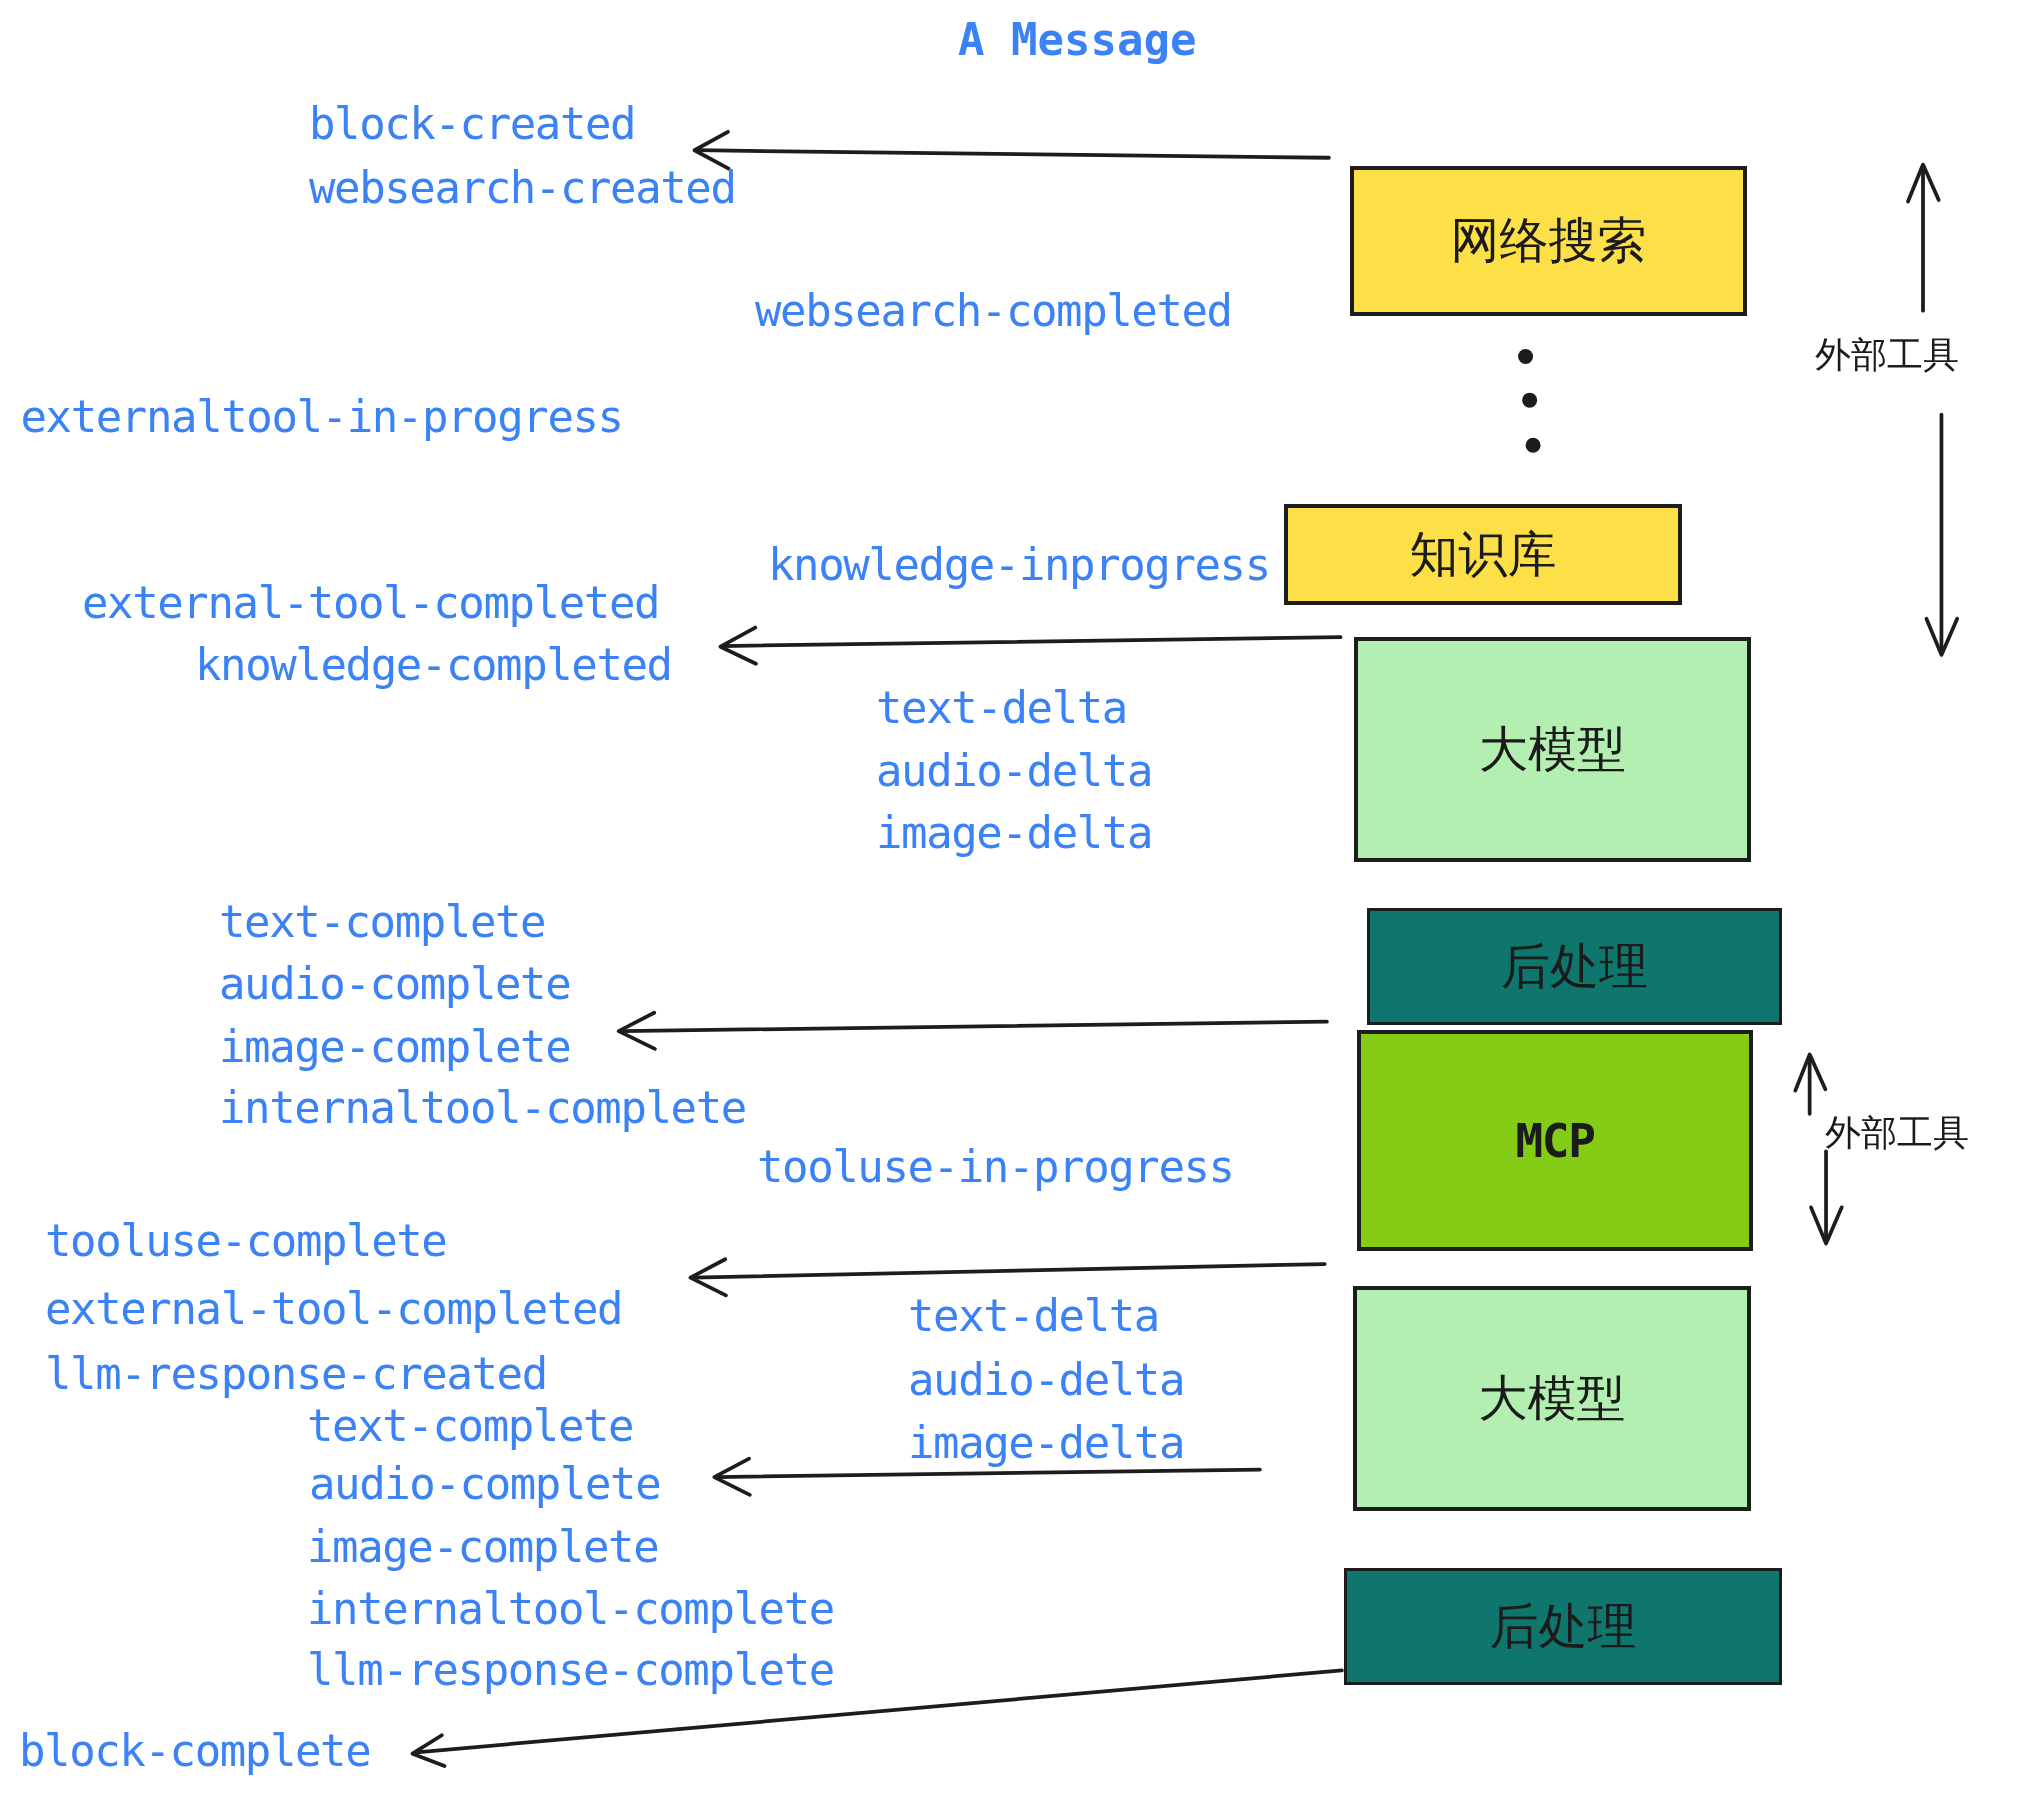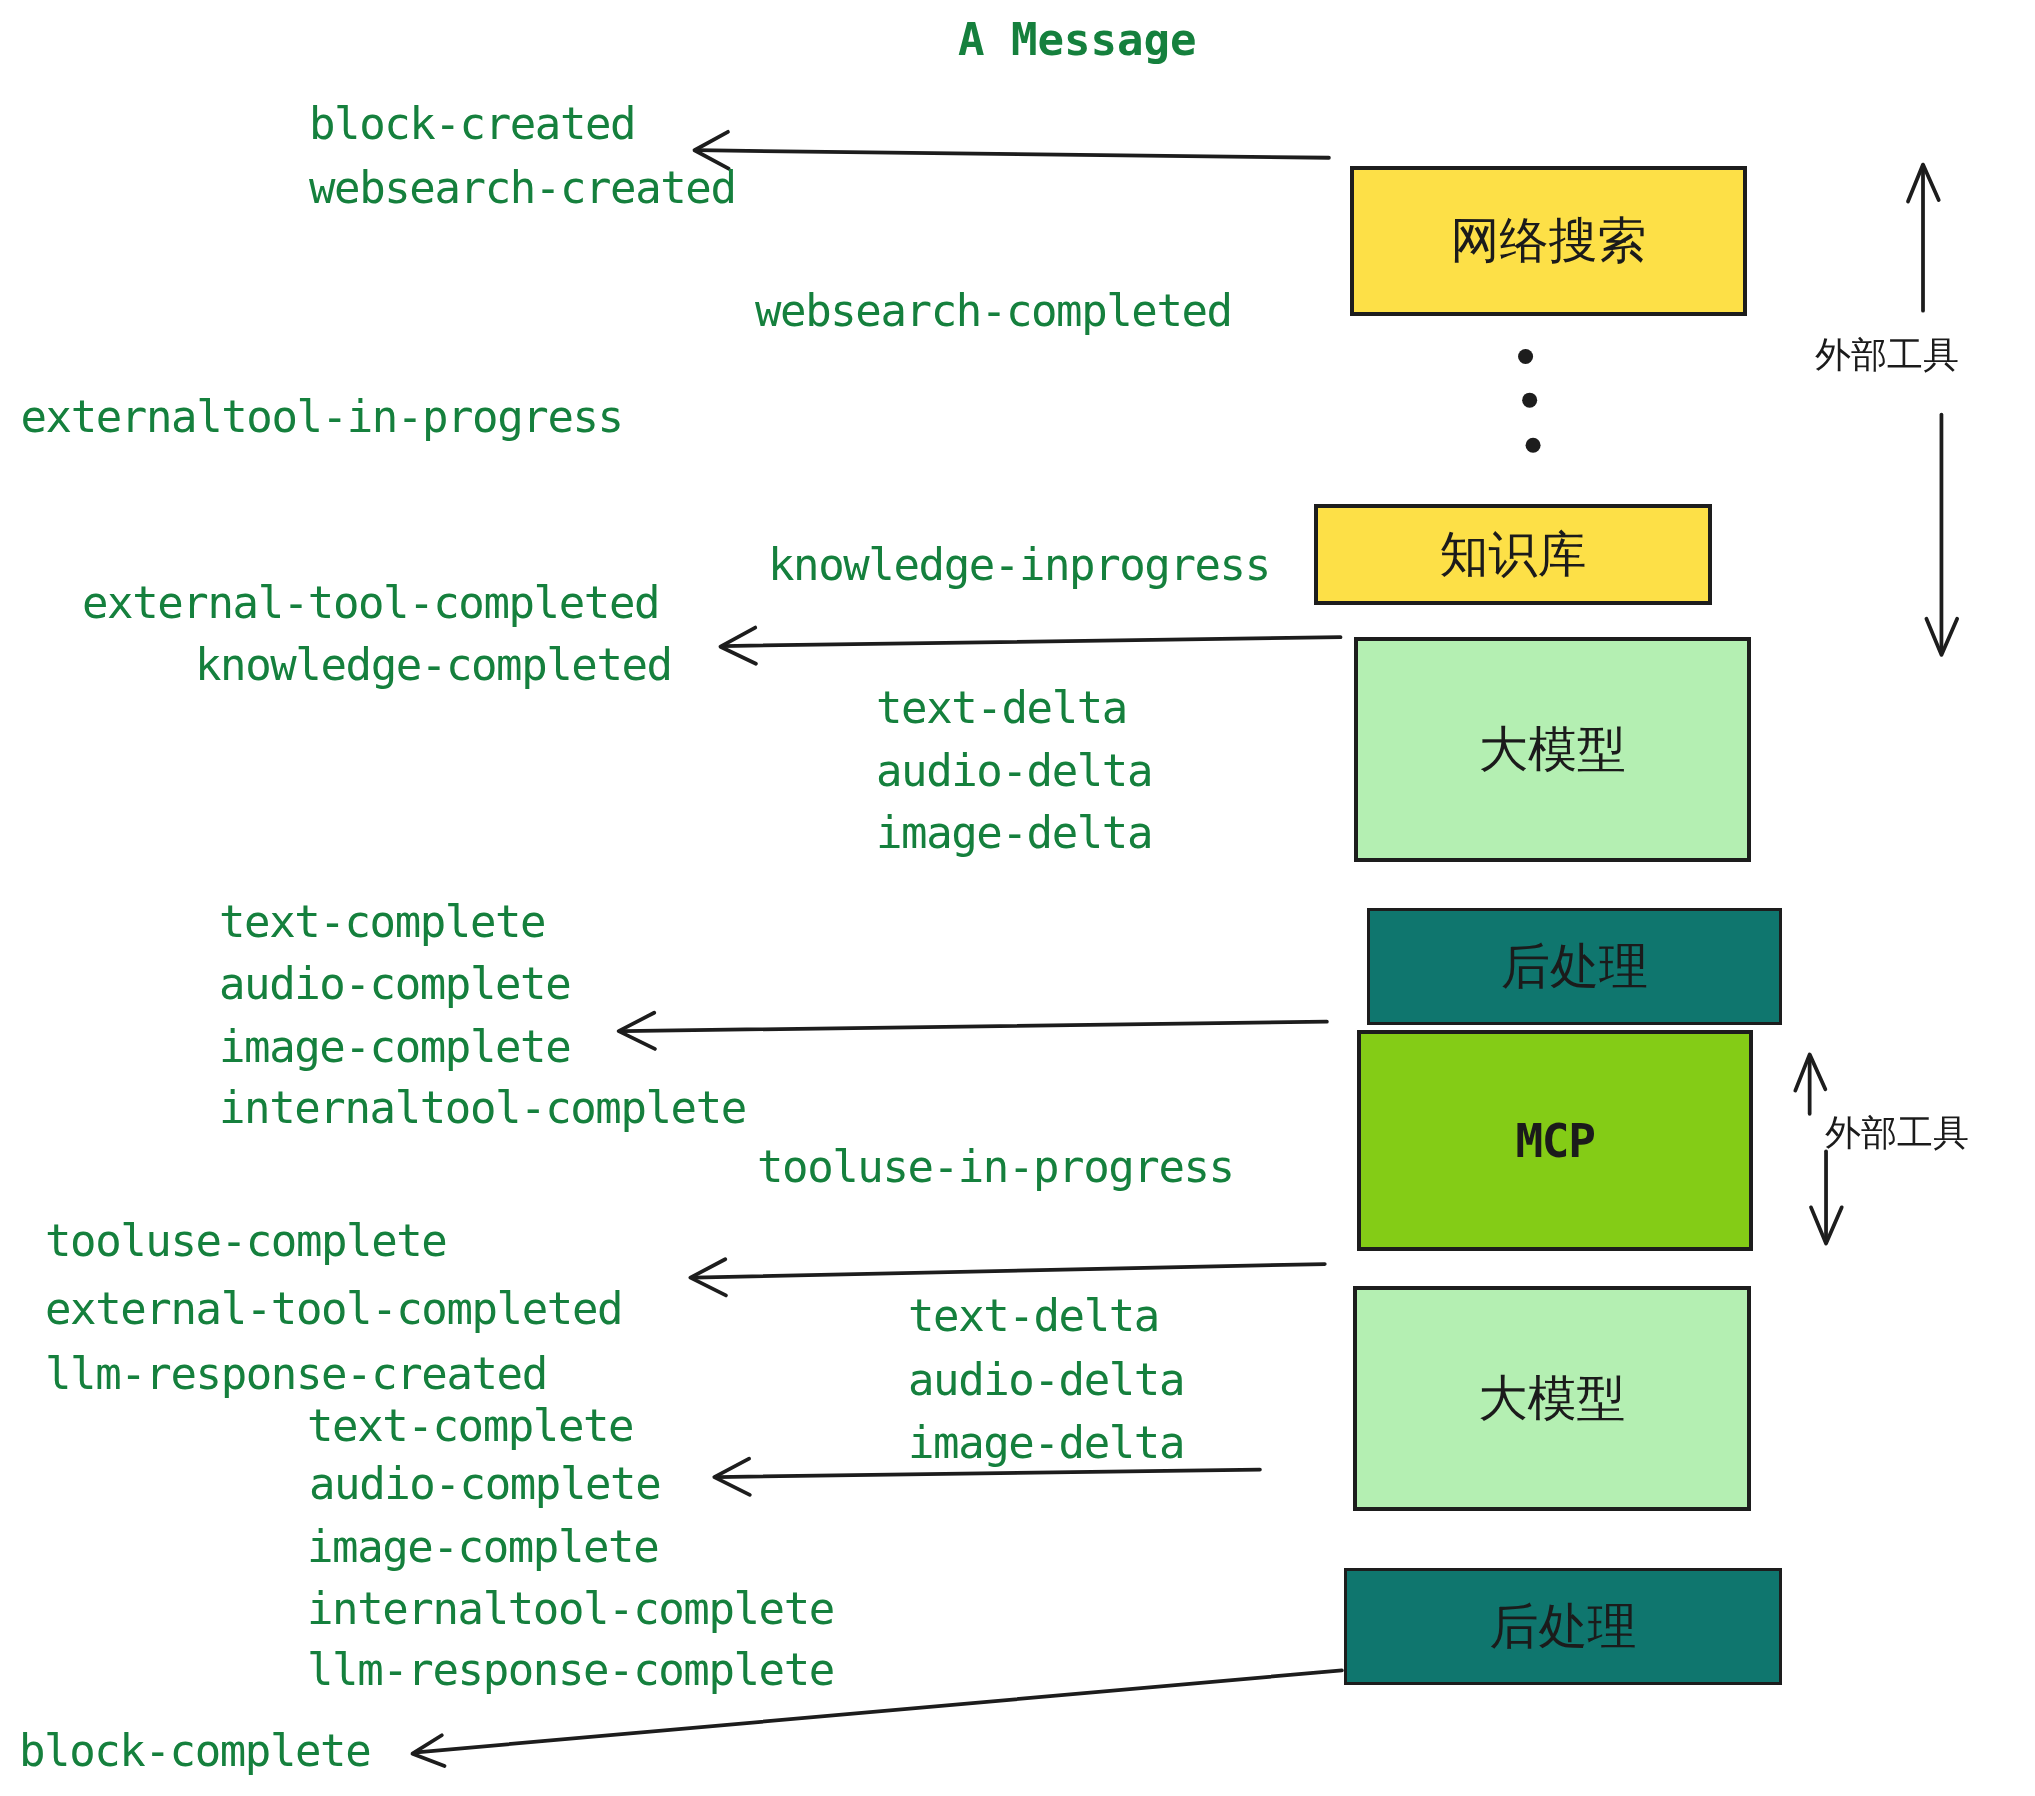--- a/index.html
+++ b/index.html
@@ -3,21 +3,21 @@
 <meta charset="utf-8">
 <style>
   html,body{margin:0;padding:0;background:#ffffff;}
   .canvas{
     position:relative;width:2035px;height:1796px;background:#ffffff;overflow:hidden;
     font-family:"DejaVu Sans Mono","Liberation Mono",monospace;color:#1b1b1b;
   }
   .overlay{position:absolute;left:0;top:0;width:2035px;height:1796px;}
   .lbl{
     position:absolute;font-size:44px;line-height:1.1;white-space:nowrap;
-    letter-spacing:-1.4px;color:#15803d;
+    letter-spacing:-1.4px;color:#3b82f6;
   }
   .title{font-weight:bold;letter-spacing:0px;}
   .box{
     position:absolute;box-sizing:border-box;border:4.1px solid #1d1d1d;
     display:flex;align-items:center;justify-content:center;
     font-family:"DejaVu Sans","Liberation Sans",sans-serif;font-size:49px;color:#1b1b1b;
   }
   .box.pink{background:#fde047;}
   .box.green{background:#B4EFB2;}
   .box.yellow{background:#84cc16;}
@@ -118,21 +118,21 @@
   <div class="lbl" style="left:307px;top:1402px">text-complete</div>
   <div class="lbl" style="left:309px;top:1460px">audio-complete</div>
   <div class="lbl" style="left:307px;top:1523px">image-complete</div>
   <div class="lbl" style="left:307px;top:1585px">internaltool-complete</div>
   <div class="lbl" style="left:307px;top:1646px">llm-response-complete</div>
   <div class="lbl" style="left:19px;top:1727px">block-complete</div>
 
   <div class="box pink" style="left:1350px;top:166px;width:397px;height:150px">
     <span>网络搜索</span>
   </div>
-  <div class="box pink" style="left:1314px;top:504px;width:398px;height:101px">
+  <div class="box pink" style="left:1284px;top:504px;width:398px;height:101px">
     <span>知识库</span>
   </div>
   <div class="box green" style="left:1354px;top:637px;width:397px;height:225px">
     <span>大模型</span>
   </div>
   <div class="box white" style="left:1367px;top:892px;width:415px;height:117px">
     <span>后处理</span>
   </div>
   <div class="box yellow" style="left:1357px;top:1030px;width:396px;height:221px">
     <span class="mono-label">MCP</span>

